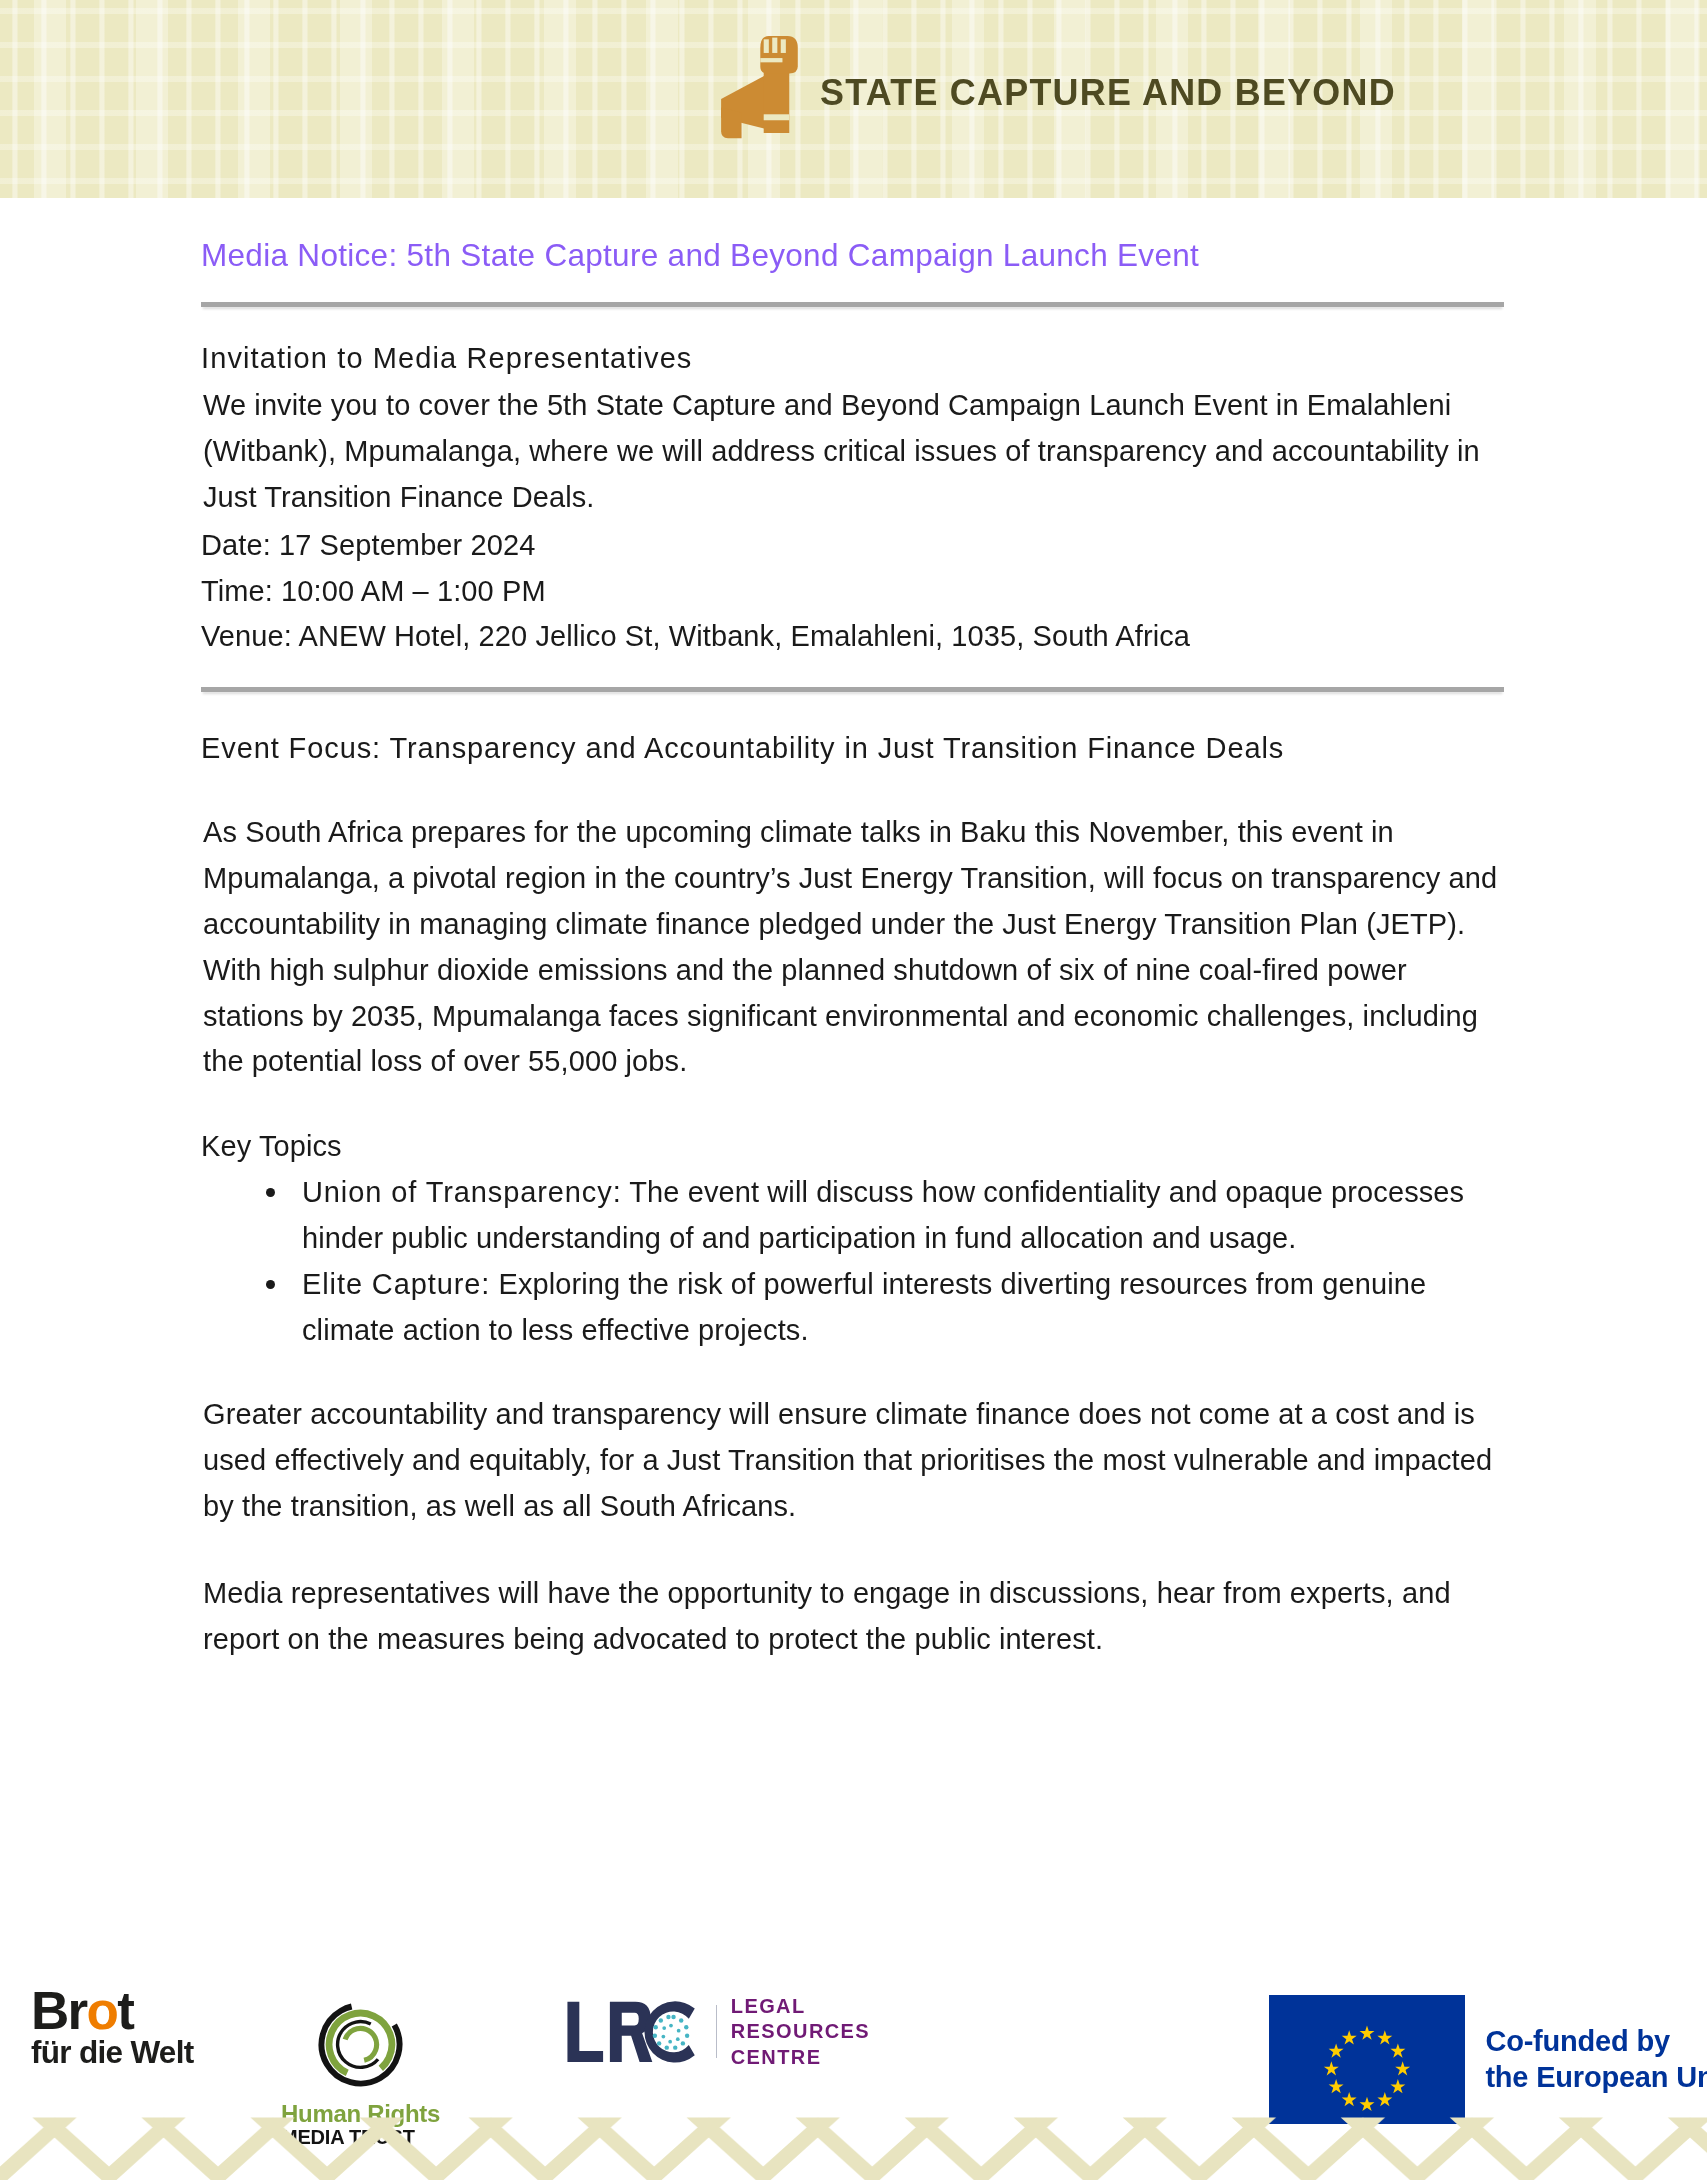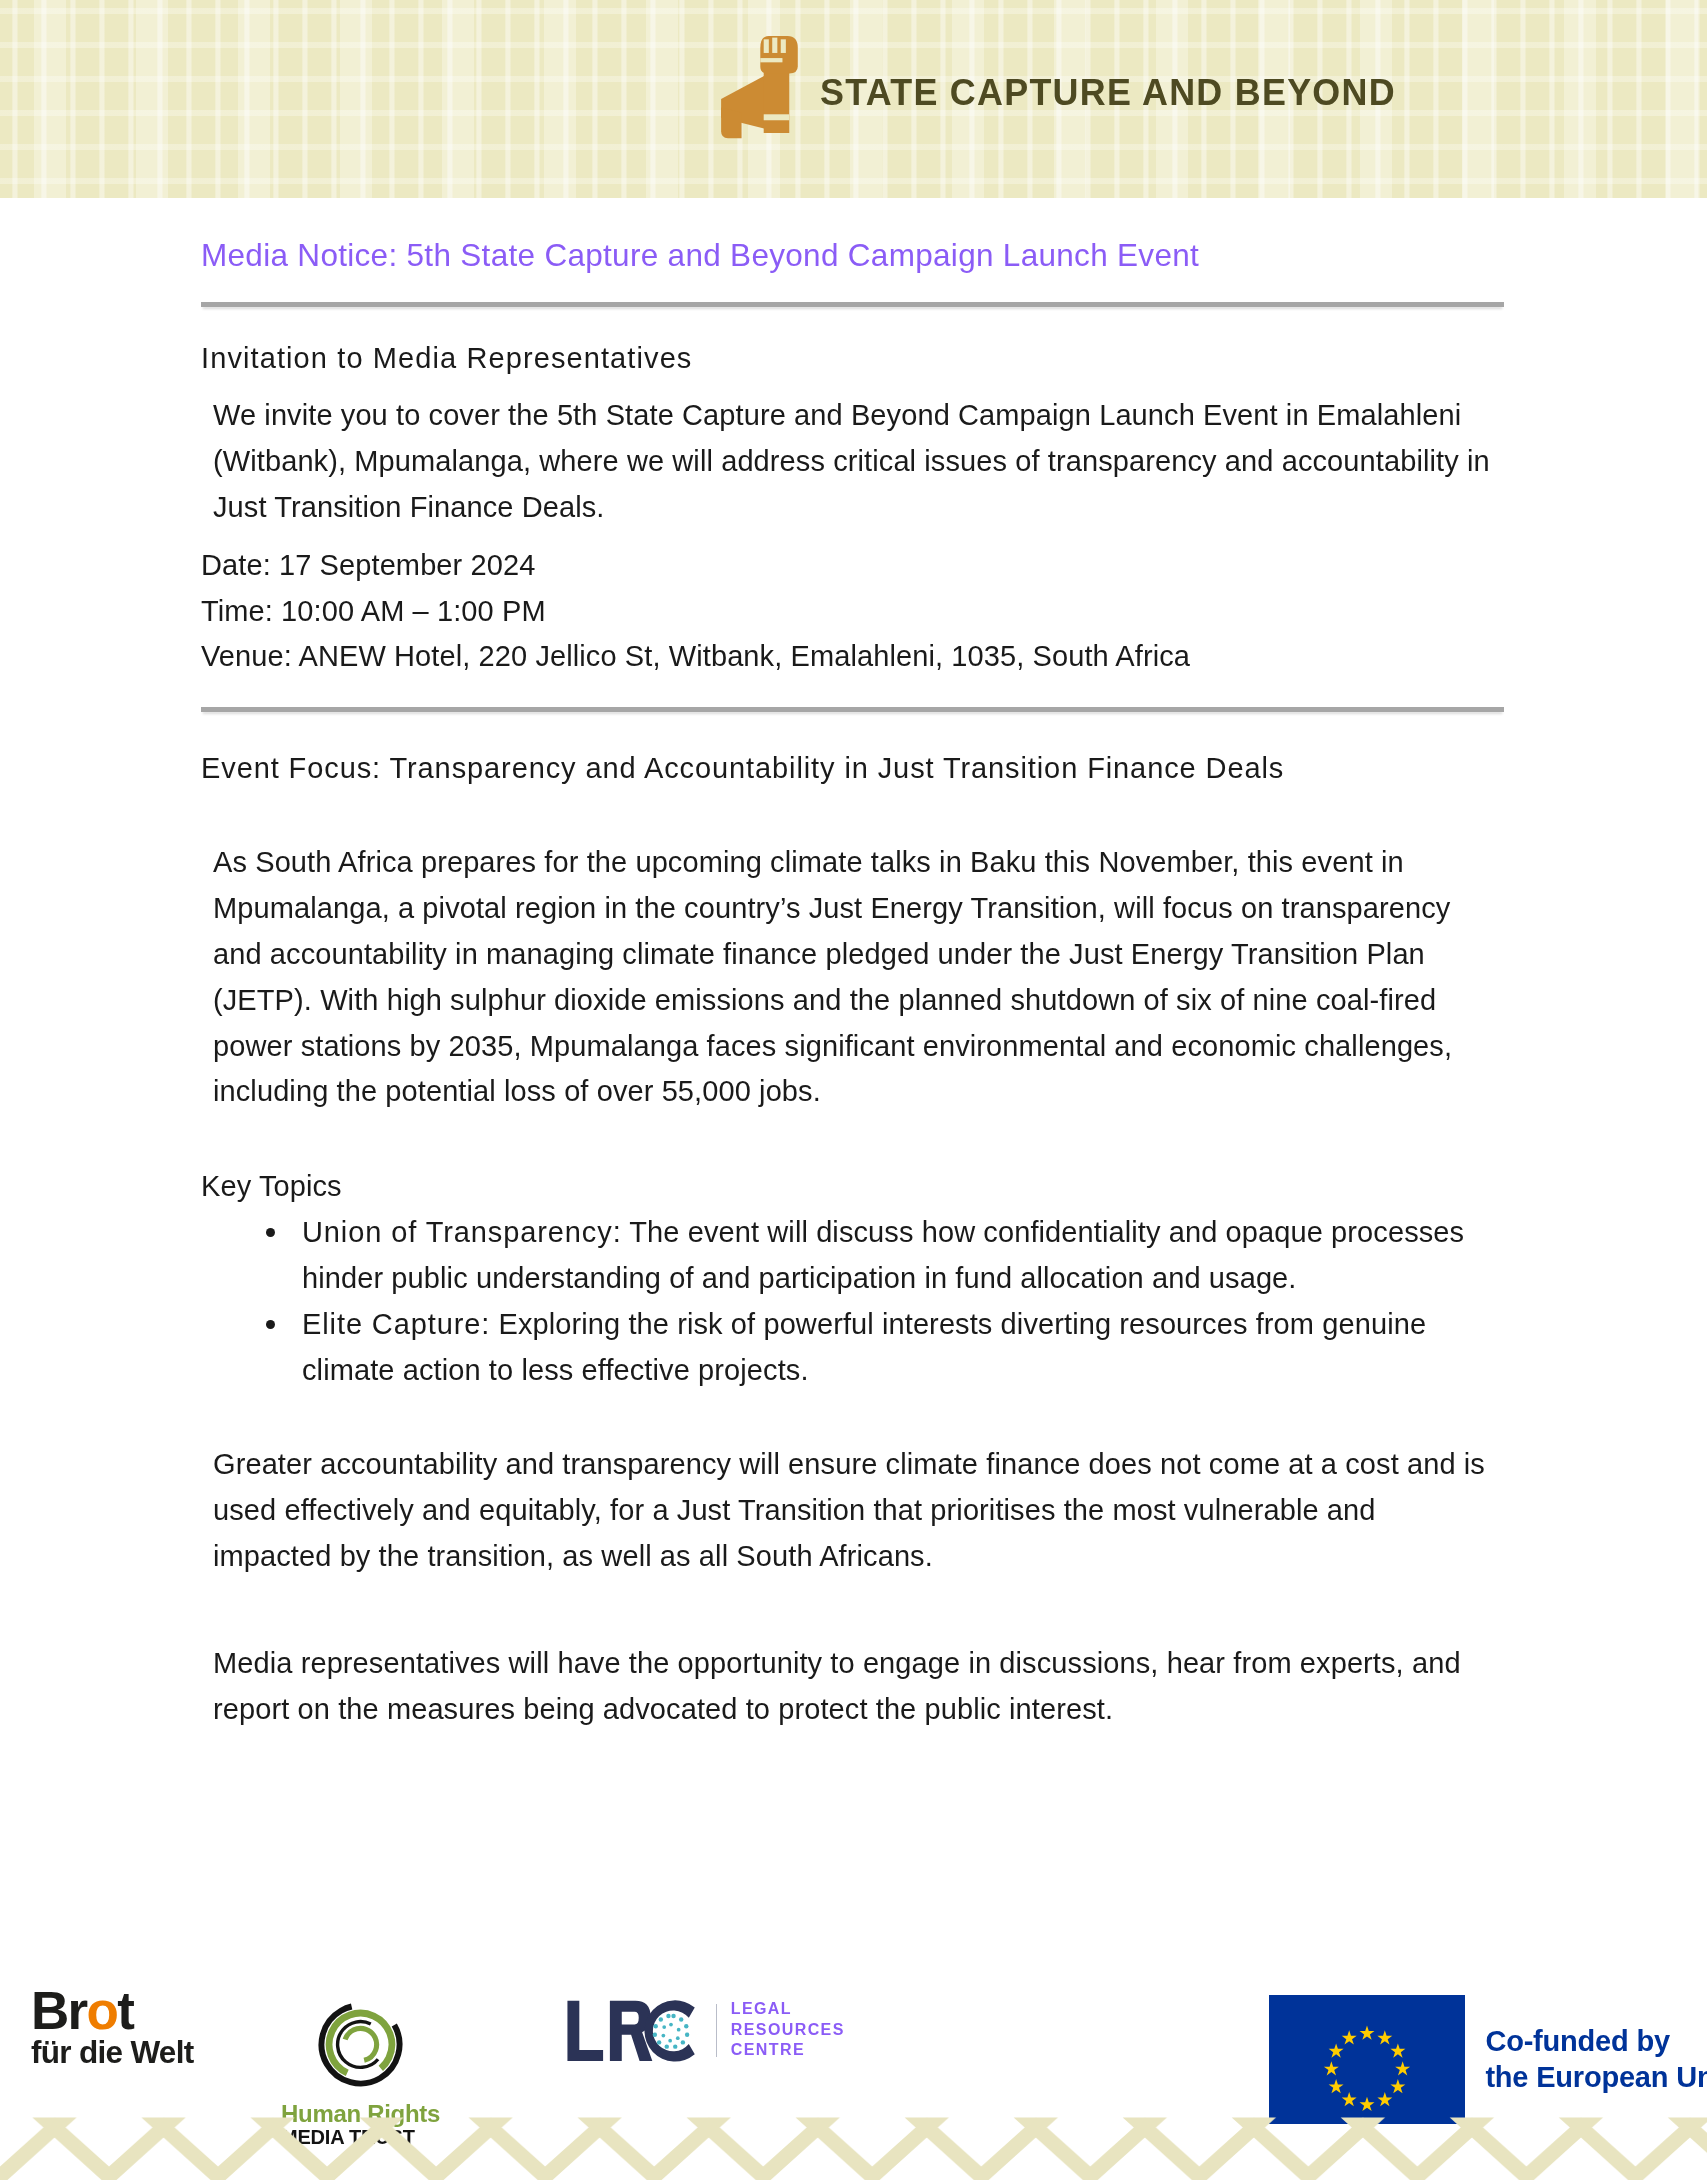--- a/index.html
+++ b/index.html
@@ -110,21 +110,21 @@
     letter-spacing: 1.1px;
     font-weight: 400;
     margin: 0;
     color: #1a1a1a;
   }
   .section-head.focus { letter-spacing: 0.9px; }
 
   p.body {
     font-size: 29px;
     line-height: 1.58;
-    margin: 12px;
+    margin: 2px;
     font-weight: 400;
     color: #1a1a1a;
     letter-spacing: 0.1px;
   }
   .detail-line {
     font-size: 29px;
     line-height: 1.58;
     color: #1a1a1a;
     letter-spacing: 0.1px;
   }
@@ -229,23 +229,23 @@
   }
   .lrc-divider {
     width: 1.7px;
     height: 53px;
     background: #b9bdc9;
     margin: 0 13.6px 0 8.5px;
   }
   .lrc-text {
     line-height: 1.28;
     font-weight: 700;
-    font-size: 16px;
+    font-size: 20px;
     letter-spacing: 1.4px;
-    color: #8b5cf6;
+    color: #701a75;
   }
 
   .eu {
     position: absolute;
     left: 1269px;
     top: 10.2px;
     display: flex;
     align-items: center;
     gap: 20.4px;
   }

